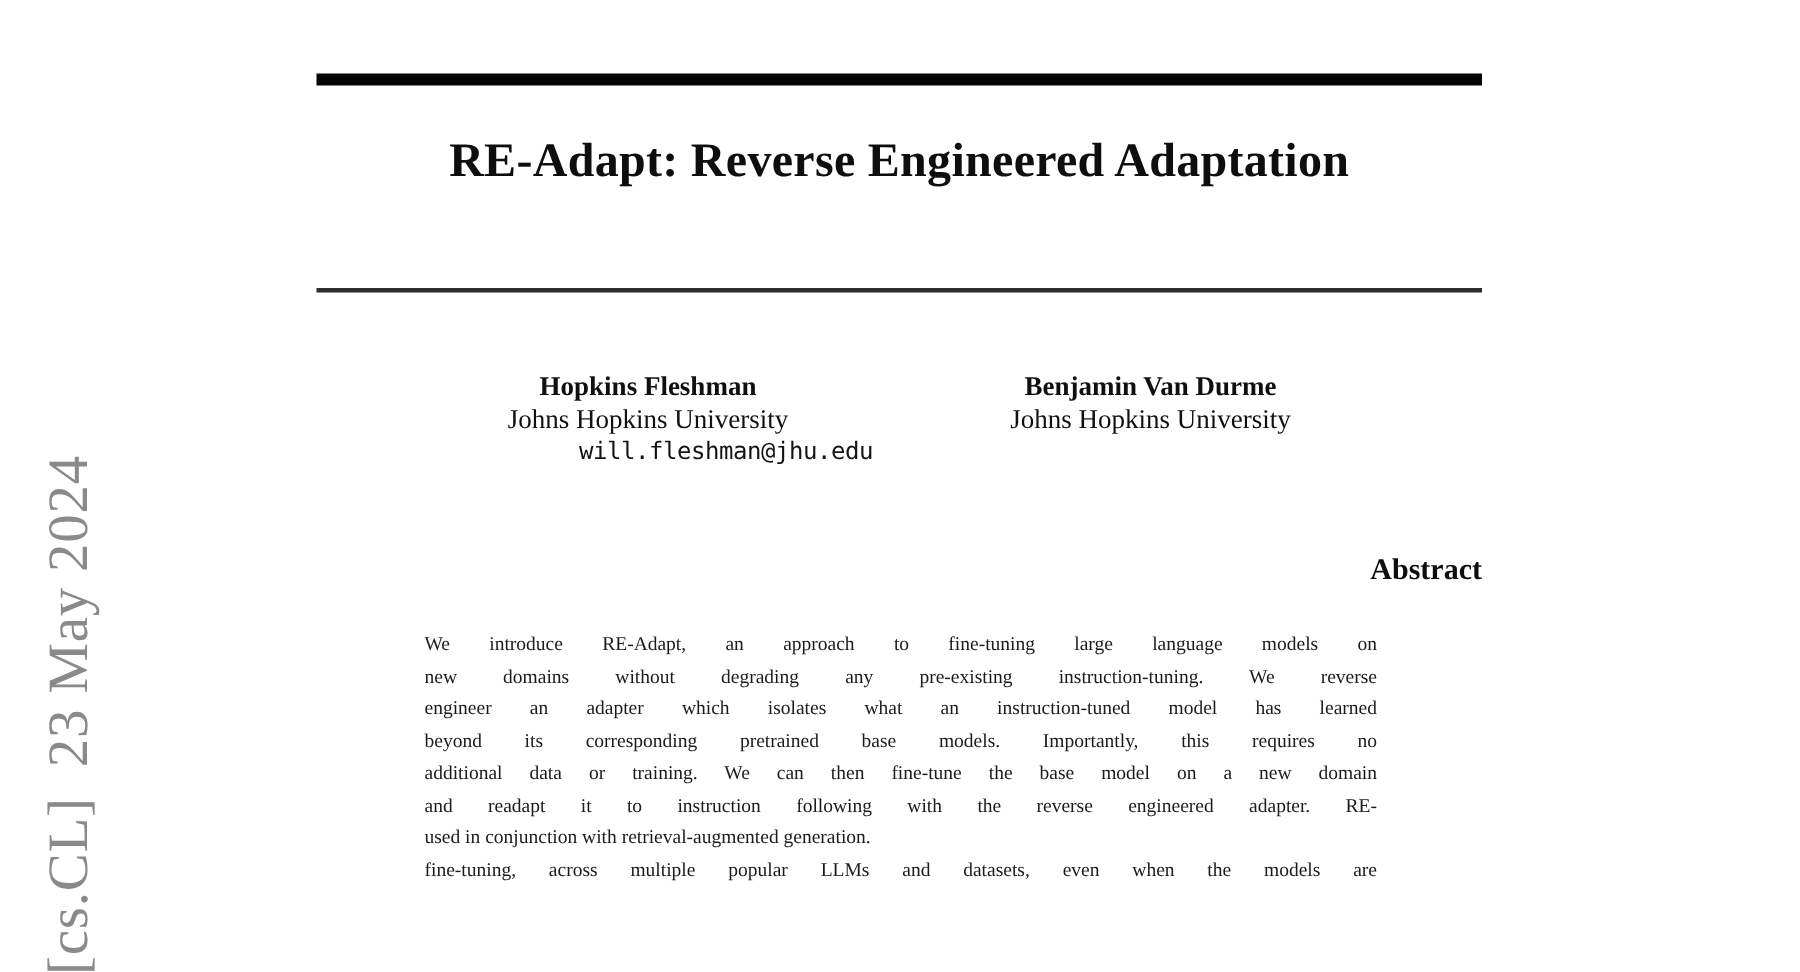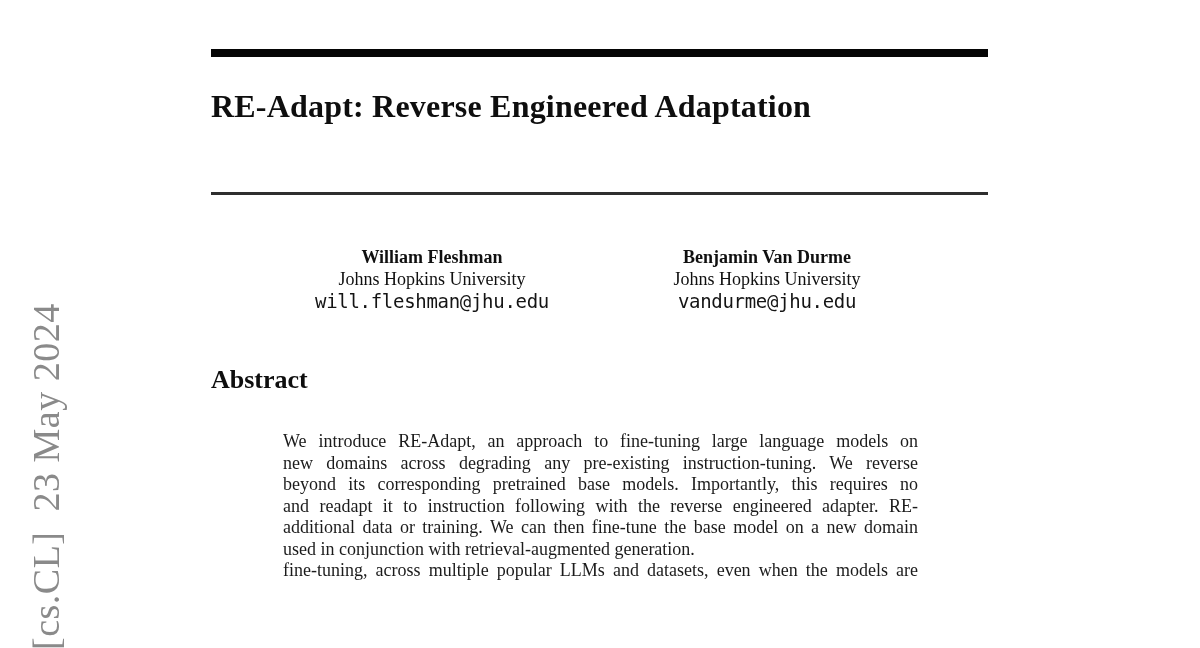--- a/index.html
+++ b/index.html
@@ -43,64 +43,65 @@
     top: 192px;
     width: 777px;
     height: 2.5px;
     background: #2e2e2e;
   }
   .title-block {
     position: absolute;
     left: 211px;
     top: 87px;
     width: 777px;
+    text-align: center;
     font-weight: bold;
     font-size: 32px;
     line-height: 38px;
     color: #0e0e0e;
     letter-spacing: 0.2px;
   }
   .author-block {
     position: absolute;
     top: 246px;
     width: 300px;
     text-align: center;
     font-size: 18px;
     line-height: 22px;
     color: #101010;
   }
   .author-block.first  { left: 282px; }
   .author-block.second { left: 617px; }
   .author-name { font-weight: bold; }
   .author-email {
     font-family: "DejaVu Sans Mono", monospace;
-    font-size: 19px;
+    font-size: 16px;
     letter-spacing: -0.3px;
     color: #141414;
+    text-align: right;
   }
   .abstract-heading {
     position: absolute;
     left: 211px;
     top: 368px;
     width: 777px;
-    text-align: left;
+    text-align: right;
     font-weight: bold;
-    font-size: 26px;
+    font-size: 20px;
     line-height: 24px;
     color: #0e0e0e;
   }
   .abstract-body {
     position: absolute;
     left: 283px;
     top: 418px;
     width: 635px;
-    font-size: 18px;
+    font-size: 13px;
     line-height: 21.5px;
     color: #1b1b1b;
-    margin-top: 13px;
   }
   .abstract-line {
     text-align: justify;
     text-align-last: justify;
   }
   .abstract-line.last {
     text-align-last: left;
   }
 </style>
 </head>
@@ -112,36 +113,36 @@
 
   <div class="rule-thick"></div>
 
   <div class="title-block">
     <div>RE-Adapt: Reverse Engineered Adaptation</div>
   </div>
 
   <div class="rule-thin"></div>
 
   <div class="author-block first">
-    <div class="author-name">William Fleshman</div>
+    <div class="author-name">Hopkins Fleshman</div>
     <div class="author-affiliation">Johns Hopkins University</div>
     <div class="author-email">will.fleshman@jhu.edu</div>
   </div>
 
   <div class="author-block second">
     <div class="author-name">Benjamin Van Durme</div>
     <div class="author-affiliation">Johns Hopkins University</div>
-    <div class="author-email">vandurme@jhu.edu</div>
   </div>
 
   <div class="abstract-heading">Abstract</div>
 
   <div class="abstract-body">
     <div class="abstract-line">We introduce RE-Adapt, an approach to fine-tuning large language models on</div>
-    <div class="abstract-line">new domains across degrading any pre-existing instruction-tuning. We reverse</div>
+    <div class="abstract-line">new domains without degrading any pre-existing instruction-tuning. We reverse</div>
+    <div class="abstract-line">engineer an adapter which isolates what an instruction-tuned model has learned</div>
     <div class="abstract-line">beyond its corresponding pretrained base models. Importantly, this requires no</div>
+    <div class="abstract-line">additional data or training. We can then fine-tune the base model on a new domain</div>
     <div class="abstract-line">and readapt it to instruction following with the reverse engineered adapter. RE-</div>
-    <div class="abstract-line">additional data or training. We can then fine-tune the base model on a new domain</div>
     <div class="abstract-line last">used in conjunction with retrieval-augmented generation.</div>
     <div class="abstract-line">fine-tuning, across multiple popular LLMs and datasets, even when the models are</div>
   </div>
 
 </div>
 
 </body></html>

